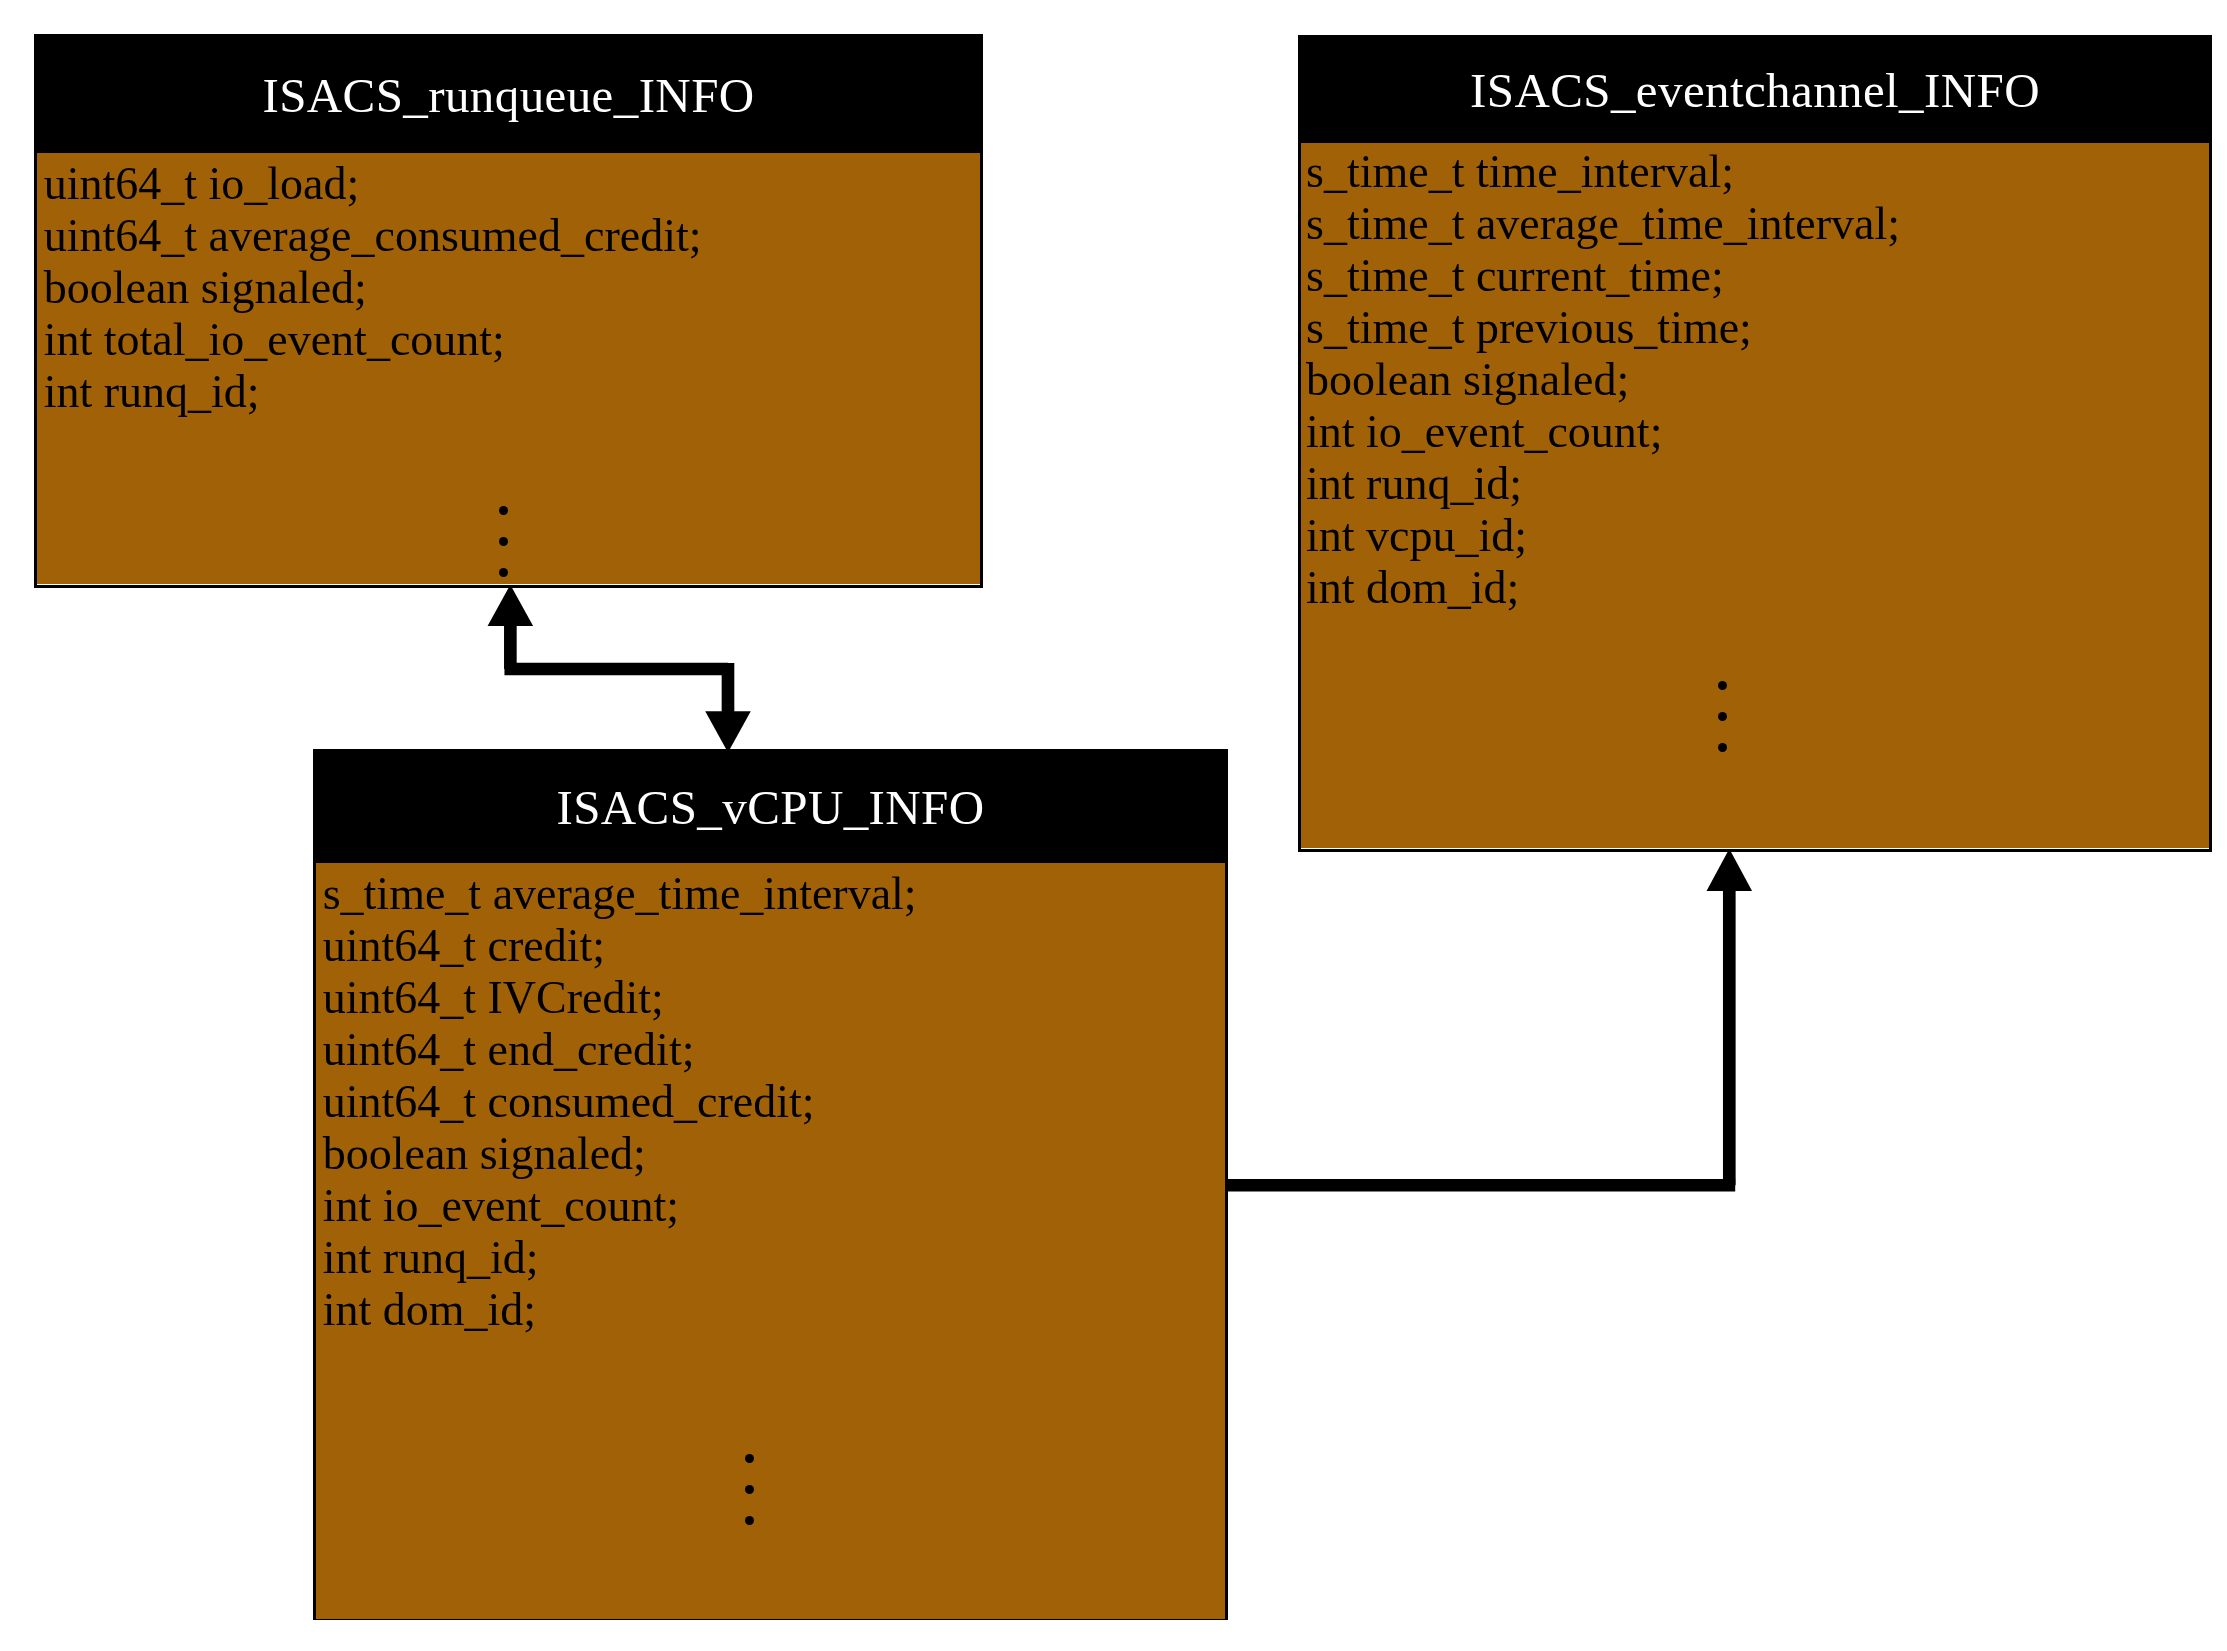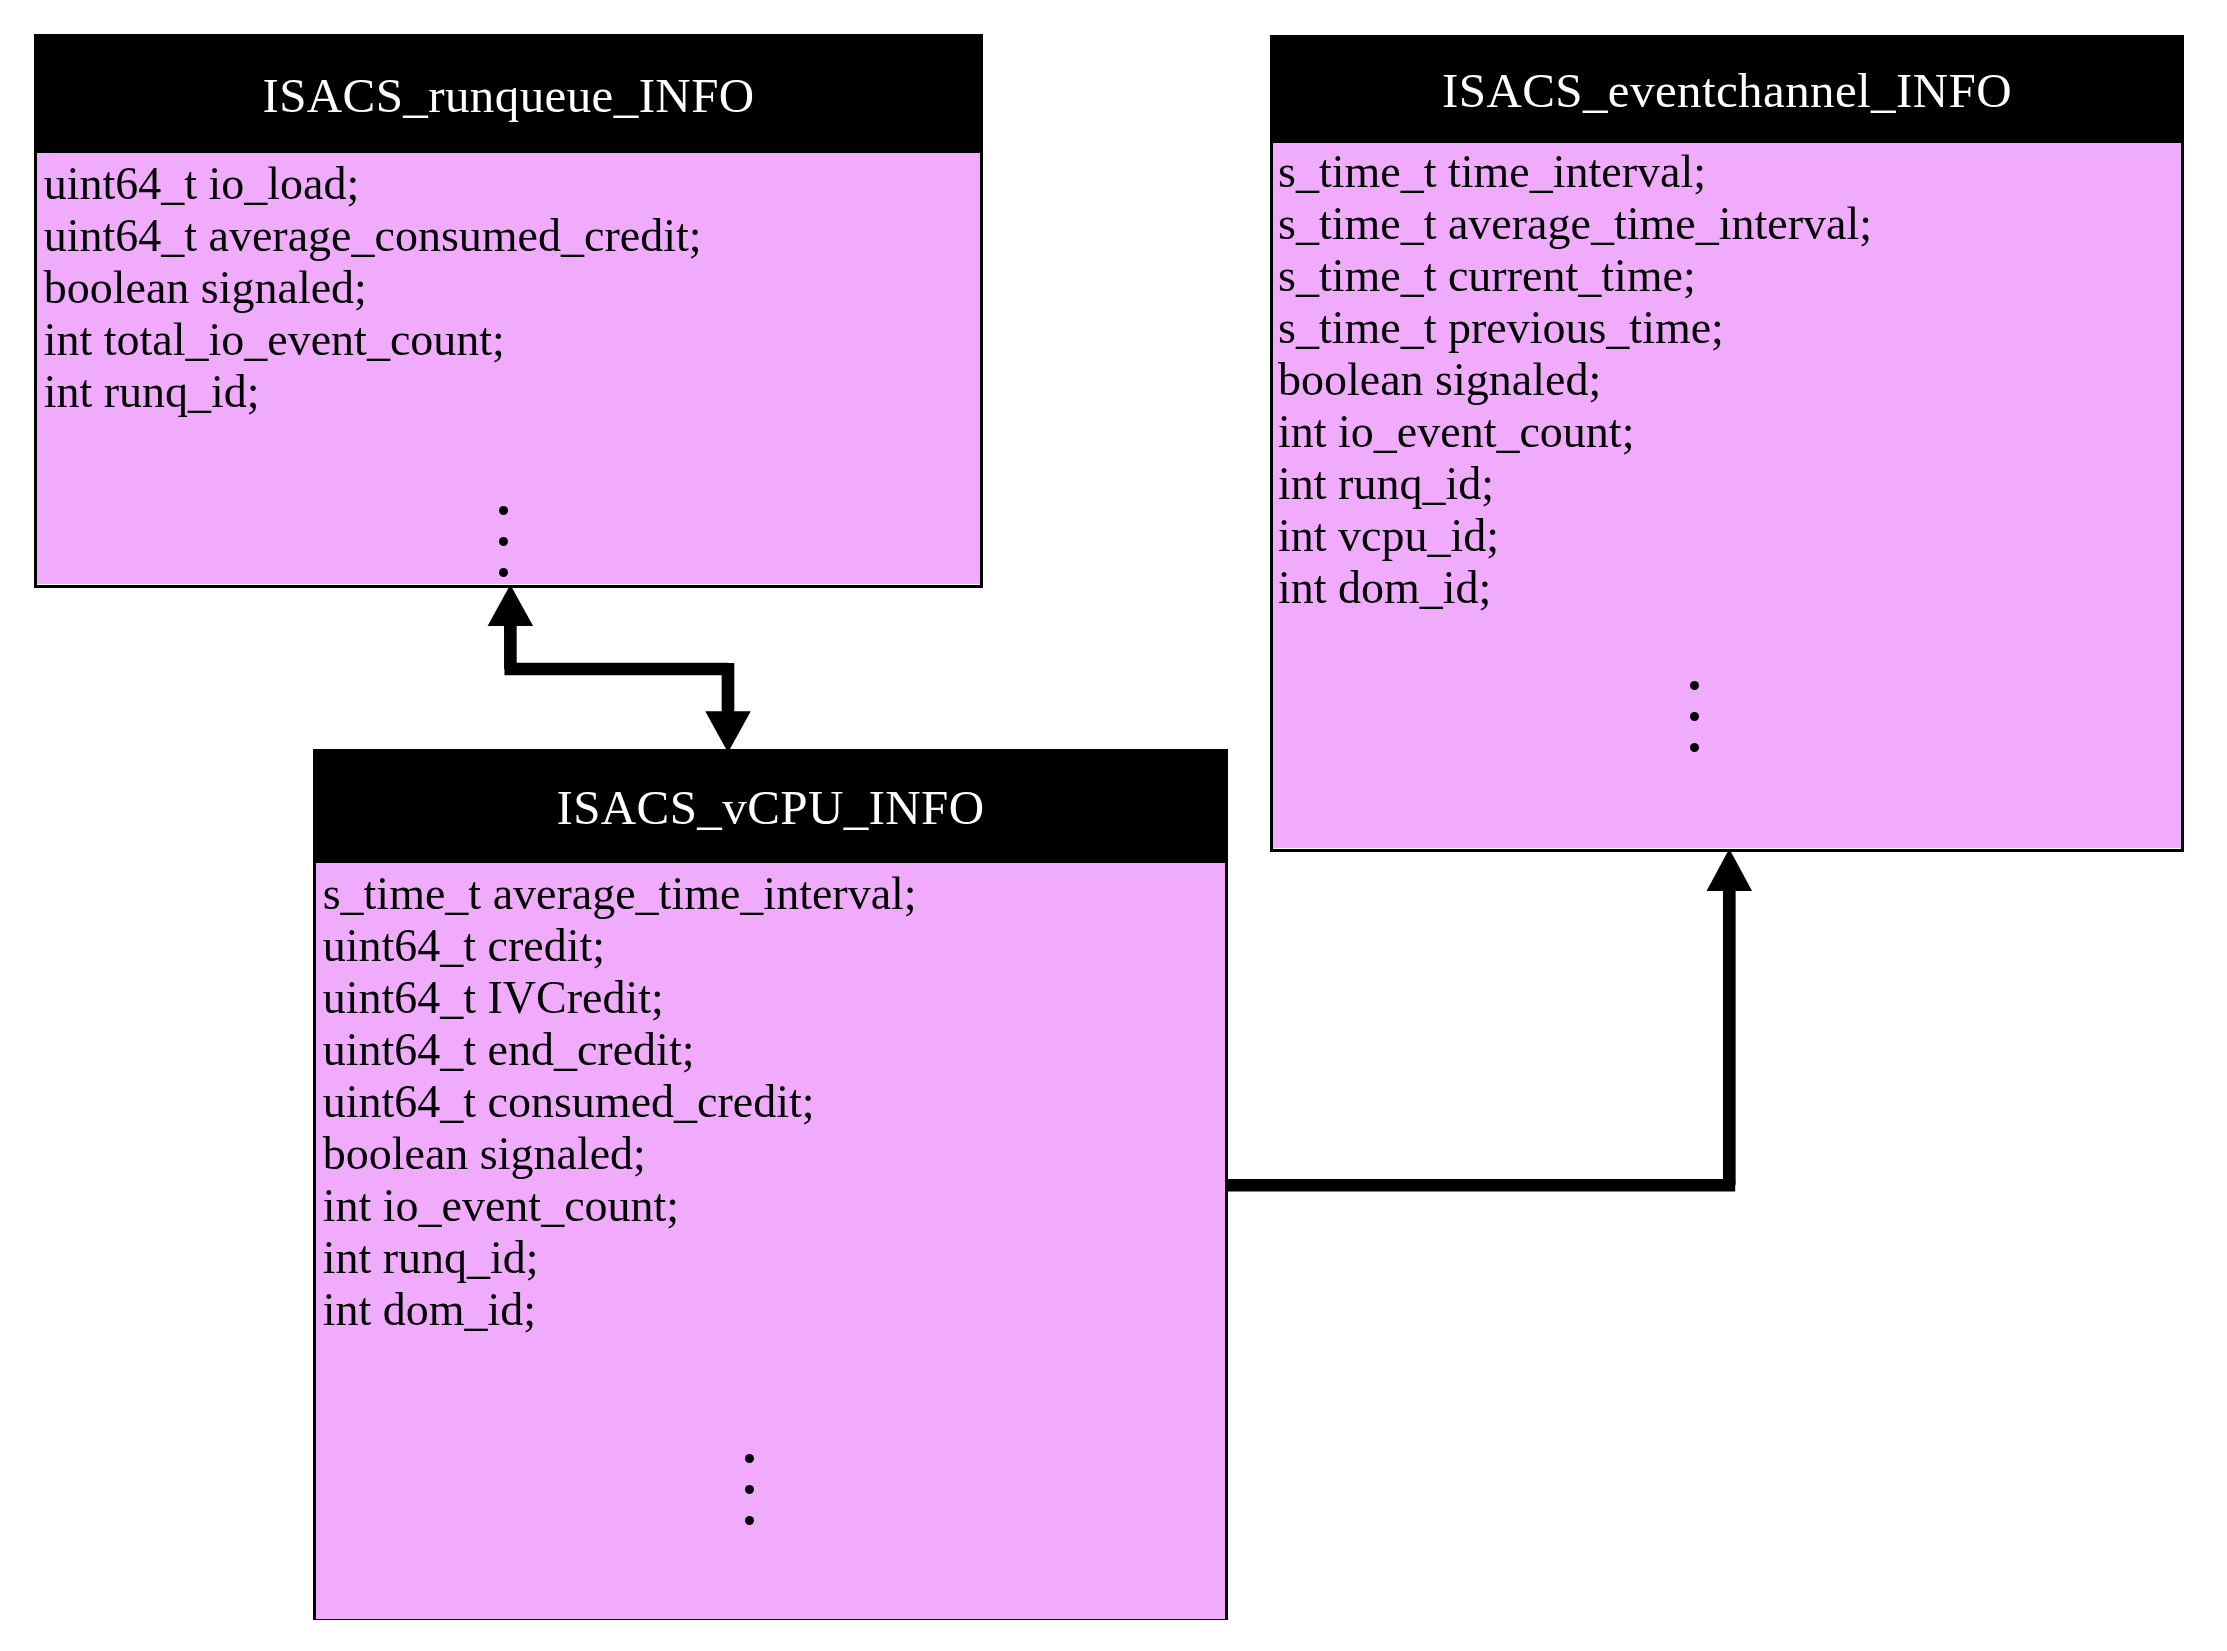--- a/index.html
+++ b/index.html
@@ -28,21 +28,21 @@
     text-align: center;
     box-sizing: border-box;
     display: flex;
     align-items: center;
     justify-content: center;
     font-weight: normal;
     letter-spacing: 0.4px;
   }
   .uml-body {
     box-sizing: border-box;
-    background: #f0abfc;
+    background: #a16207;
     color: #000000;
     position: relative;
     overflow: hidden;
   }
   .uml-attr {
     white-space: nowrap;
     color: #000000;
   }
   .vdots {
     position: absolute;
@@ -69,21 +69,21 @@
   }
 
   
   #box-runqueue { left: 34px; top: 34px; width: 949px; height: 554px; }
   #box-runqueue .uml-header { height: 116px; font-size: 49px; }
   #box-runqueue .uml-body { height: 431px; padding: 5px 0 0 6.7px; }
   #box-runqueue .uml-attr { font-size: 46px; line-height: 52px; }
   #box-runqueue .vdots { left: 462px; top: 353px; height: 71px; justify-content: space-between; }
 
   
-  #box-eventchannel { left: 1270px; top: 35px; width: 914px; height: 817px; }
+  #box-eventchannel { left: 1298px; top: 35px; width: 914px; height: 817px; }
   #box-eventchannel .uml-header { height: 105px; font-size: 49px; }
   #box-eventchannel .uml-body { height: 705px; padding: 3.4px 0 0 5px; }
   #box-eventchannel .uml-attr { font-size: 46px; line-height: 52px; font-family: Liberation Serif, serif; }
   #box-eventchannel .vdots { left: 417px; top: 538px; height: 71px; justify-content: space-between; }
 
   
   #box-vcpu { left: 270px; top: 749px; width: 915px; height: 871px; margin-left: 43px; }
   #box-vcpu .uml-header { height: 111px; font-size: 49px; }
   #box-vcpu .uml-body { height: 756px; padding: 5px 0 0 6.7px; }
   #box-vcpu .uml-attr { font-size: 46px; line-height: 52px; }

